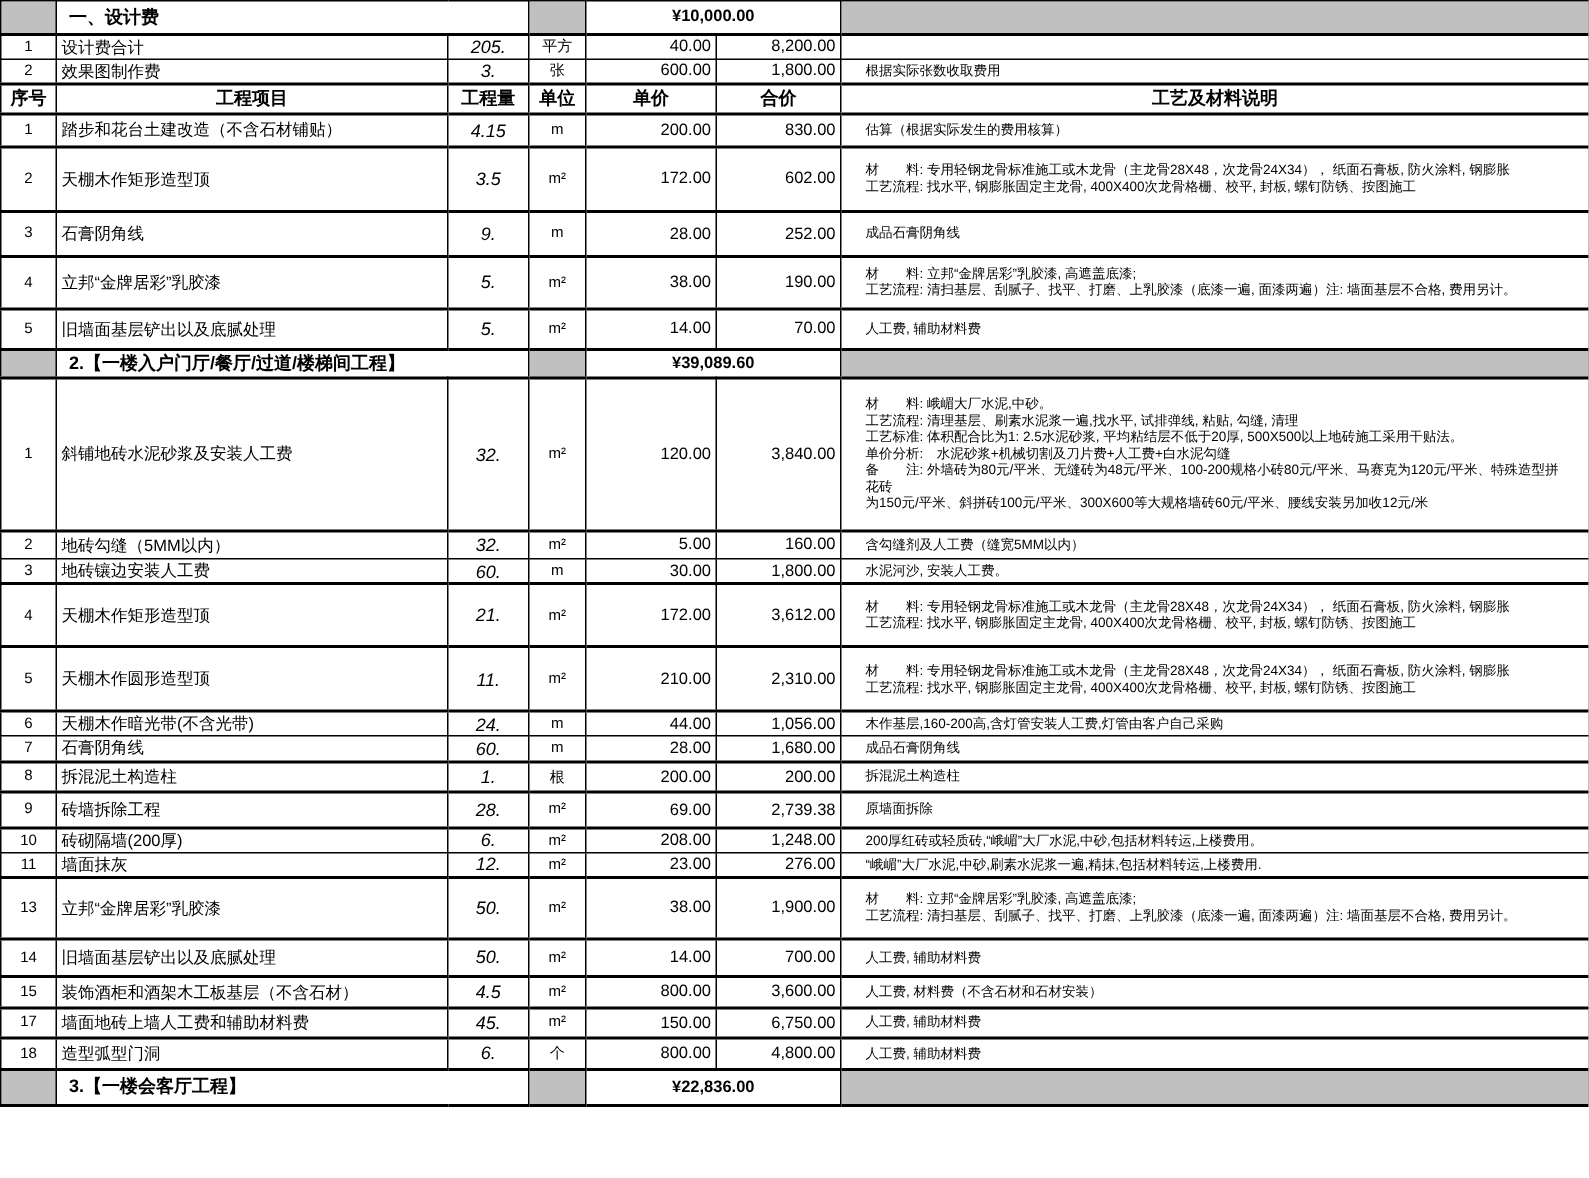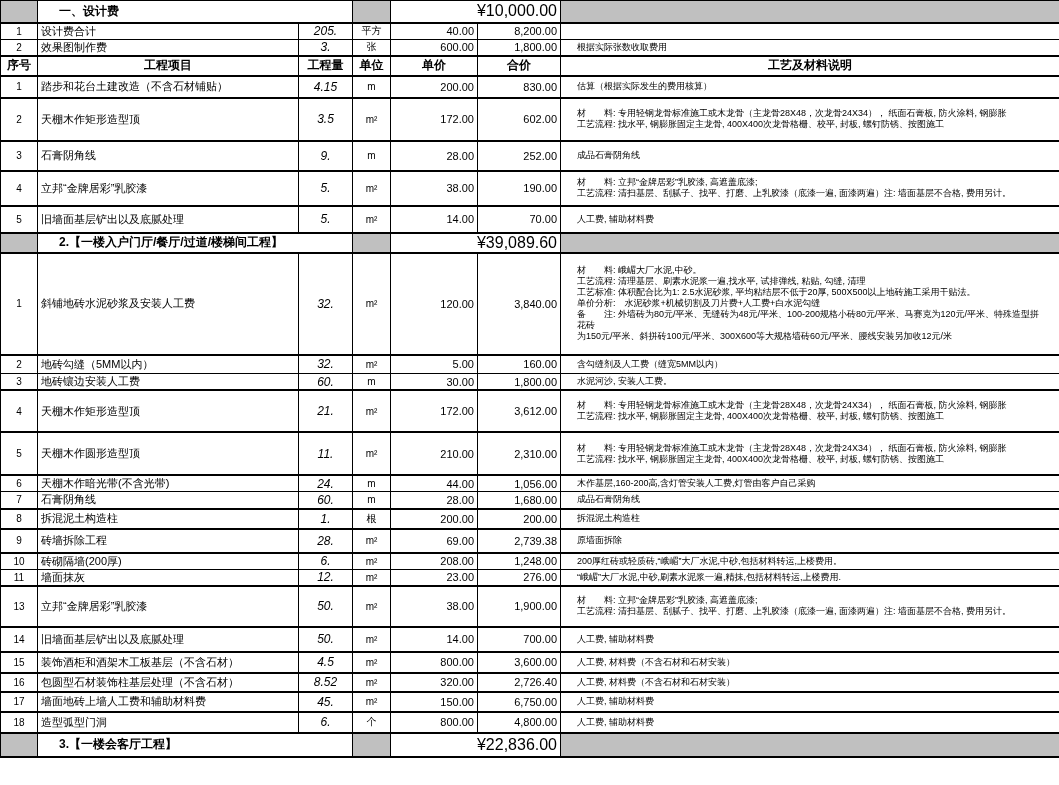--- a/index.html
+++ b/index.html
@@ -44,26 +44,26 @@
   }
   td.colhead {
     text-align: center;
     font-weight: bold;
     font-size: 12px;
   }
   td.sec-title {
     text-align: left;
     font-weight: bold;
     font-size: 12px;
-    padding-left: 21px;
+    padding-left: 8px;
   }
   td.sec-amount {
-    text-align: right;
-    font-weight: normal;
-    font-size: 16px;
+    text-align: center;
+    font-weight: bold;
+    font-size: 11px;
   }
 </style>
 </head>
 <body>
 
 <table>
   <colgroup>
     <col style="width:37px">
     <col style="width:261px">
     <col style="width:54px">
@@ -288,29 +288,20 @@
       </tr>
       <tr style="height: 21px;">
         <td class="seq">15</td>
         <td class="item">装饰酒柜和酒架木工板基层（不含石材）</td>
         <td class="qty">4.5</td>
         <td class="unit">m²</td>
         <td class="price">800.00</td>
         <td class="total">3,600.00</td>
         <td class="desc">人工费, 材料费（不含石材和石材安装）</td>
       </tr>
-      <tr style="height: 19px;">
-        <td class="seq">16</td>
-        <td class="item">包圆型石材装饰柱基层处理（不含石材）</td>
-        <td class="qty">8.52</td>
-        <td class="unit">m²</td>
-        <td class="price">320.00</td>
-        <td class="total">2,726.40</td>
-        <td class="desc">人工费, 材料费（不含石材和石材安装）</td>
-      </tr>
       <tr style="height: 20px;">
         <td class="seq">17</td>
         <td class="item">墙面地砖上墙人工费和辅助材料费</td>
         <td class="qty">45.</td>
         <td class="unit">m²</td>
         <td class="price">150.00</td>
         <td class="total">6,750.00</td>
         <td class="desc">人工费, 辅助材料费</td>
       </tr>
       <tr style="height: 21px;">

